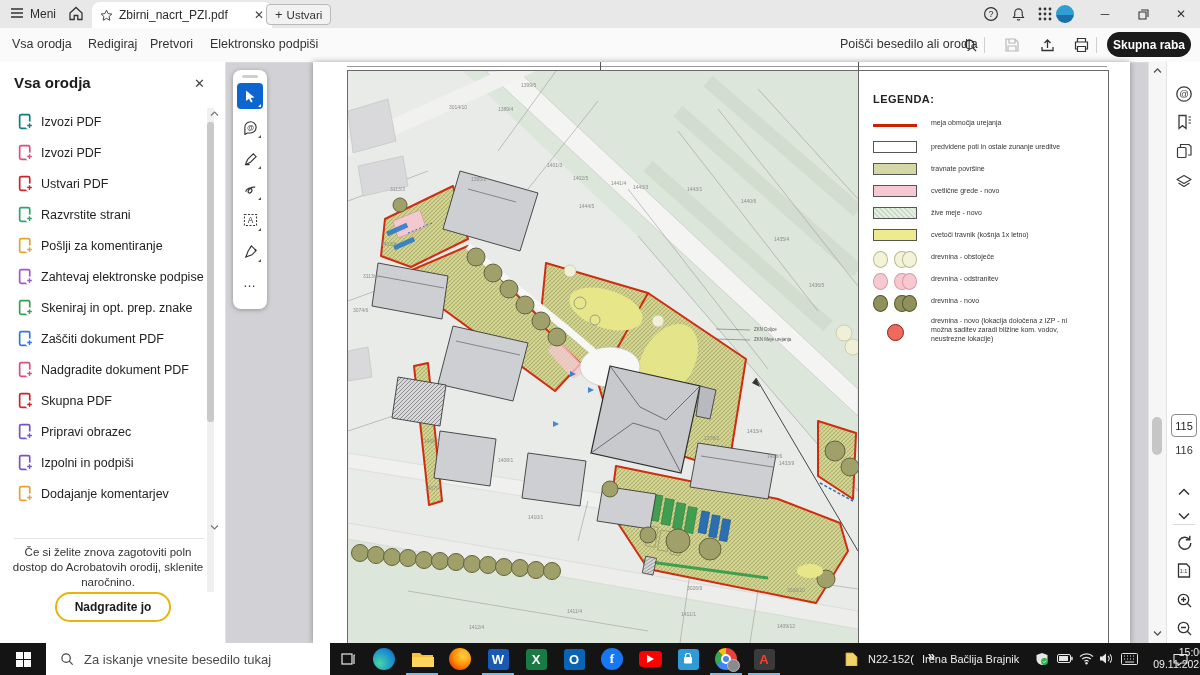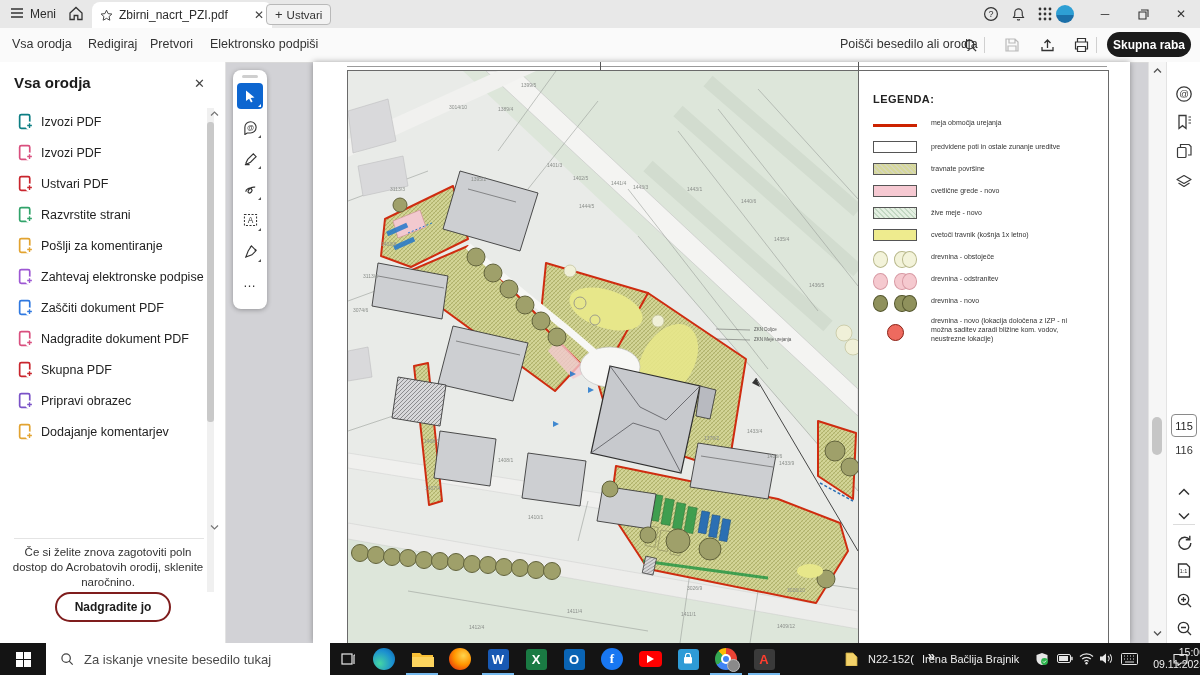--- a/index.html
+++ b/index.html
@@ -22,21 +22,21 @@
        display:flex;align-items:center;justify-content:center;font-size:12px;font-weight:bold;}
   
   #sidebar{left:0;top:62px;width:225px;height:581px;background:#fff;border-right:1px solid #e3e3e3;}
   #sidebar-title{left:14px;top:12px;font-size:15px;font-weight:bold;color:#1b1b1b;}
   #sidebar-close{left:194px;top:14px;font-size:13px;color:#444;}
   #sidebar-list{left:0;top:44px;width:206px;}
   .sb-item{display:flex;align-items:center;gap:7px;height:31px;padding-left:17px;}
   .sb-label{font-size:12.5px;color:#222;white-space:nowrap;}
   .tool-ic{width:17px;height:17px;flex:0 0 17px;}
   #sb-upsell{left:8px;top:483px;width:200px;text-align:center;font-size:11.5px;line-height:1.32;color:#333;}
-  #upgrade-btn{left:55px;top:530px;width:112px;height:26px;border:2px solid #7f1d1d;border-radius:15px;
+  #upgrade-btn{left:55px;top:530px;width:112px;height:26px;border:2px solid #eab308;border-radius:15px;
        display:flex;align-items:center;justify-content:center;font-size:12px;font-weight:bold;color:#1b1b1b;}
   .sb-scroll{background:#c9c9c9;border-radius:3px;}
   
   #quicktools{left:233px;top:70px;width:34px;height:234px;background:#fff;border-radius:8px;
        box-shadow:0 1px 5px rgba(0,0,0,.3);display:flex;flex-direction:column;align-items:center;padding-top:5px;}
   .qt{width:26px;height:26px;margin-top:5px;border-radius:4px;display:flex;align-items:center;justify-content:center;position:relative;}
   .qt.active{background:#0d66d0;}
   .qt .sub{position:absolute;right:2px;bottom:2px;width:0;height:0;border-left:3px solid transparent;border-bottom:3px solid #555;}
   
   #page{left:313px;top:62px;width:817px;height:581px;background:#fff;box-shadow:0 0 6px rgba(0,0,0,.35);}
@@ -215,20 +215,30 @@
         <span class="tool-ic" style="color: rgb(157, 87, 211);">
           <svg viewBox="0 0 16 16" width="17" height="17">
             <rect x="2.5" y="1.5" width="9.5" height="13" rx="1.5" fill="none" stroke="currentColor" stroke-width="1.6"></rect>
             <circle cx="11.8" cy="11.8" r="3.8" fill="#fff"></circle>
             <path d="M11.8 9.6v4.4 M9.6 11.8h4.4" stroke="currentColor" stroke-width="1.3"></path>
           </svg>
         </span>
         <span class="sb-label">Zahtevaj elektronske podpise</span>
       </div>
       <div class="sb-item">
+        <span class="tool-ic" style="color: rgb(55, 162, 76);">
+          <svg viewBox="0 0 16 16" width="17" height="17">
+            <rect x="2.5" y="1.5" width="9.5" height="13" rx="1.5" fill="none" stroke="currentColor" stroke-width="1.6"></rect>
+            <circle cx="11.8" cy="11.8" r="3.8" fill="#fff"></circle>
+            <path d="M11.8 9.6v4.4 M9.6 11.8h4.4" stroke="currentColor" stroke-width="1.3"></path>
+          </svg>
+        </span>
+        <span class="sb-label">Skeniraj in opt. prep. znake</span>
+      </div>
+      <div class="sb-item">
         <span class="tool-ic" style="color: rgb(47, 120, 224);">
           <svg viewBox="0 0 16 16" width="17" height="17">
             <rect x="2.5" y="1.5" width="9.5" height="13" rx="1.5" fill="none" stroke="currentColor" stroke-width="1.6"></rect>
             <circle cx="11.8" cy="11.8" r="3.8" fill="#fff"></circle>
             <path d="M11.8 9.6v4.4 M9.6 11.8h4.4" stroke="currentColor" stroke-width="1.3"></path>
           </svg>
         </span>
         <span class="sb-label">Zaščiti dokument PDF</span>
       </div>
       <div class="sb-item">
@@ -253,20 +263,30 @@
       </div>
       <div class="sb-item">
         <span class="tool-ic" style="color: rgb(122, 82, 199);">
           <svg viewBox="0 0 16 16" width="17" height="17">
             <rect x="2.5" y="1.5" width="9.5" height="13" rx="1.5" fill="none" stroke="currentColor" stroke-width="1.6"></rect>
             <circle cx="11.8" cy="11.8" r="3.8" fill="#fff"></circle>
             <path d="M11.8 9.6v4.4 M9.6 11.8h4.4" stroke="currentColor" stroke-width="1.3"></path>
           </svg>
         </span>
         <span class="sb-label">Pripravi obrazec</span>
+      </div>
+      <div class="sb-item">
+        <span class="tool-ic" style="color: rgb(122, 82, 199);">
+          <svg viewBox="0 0 16 16" width="17" height="17">
+            <rect x="2.5" y="1.5" width="9.5" height="13" rx="1.5" fill="none" stroke="currentColor" stroke-width="1.6"></rect>
+            <circle cx="11.8" cy="11.8" r="3.8" fill="#fff"></circle>
+            <path d="M11.8 9.6v4.4 M9.6 11.8h4.4" stroke="currentColor" stroke-width="1.3"></path>
+          </svg>
+        </span>
+        <span class="sb-label">Izpolni in podpiši</span>
       </div>
       <div class="sb-item">
         <span class="tool-ic" style="color: rgb(226, 163, 48);">
           <svg viewBox="0 0 16 16" width="17" height="17">
             <rect x="2.5" y="1.5" width="9.5" height="13" rx="1.5" fill="none" stroke="currentColor" stroke-width="1.6"></rect>
             <circle cx="11.8" cy="11.8" r="3.8" fill="#fff"></circle>
             <path d="M11.8 9.6v4.4 M9.6 11.8h4.4" stroke="currentColor" stroke-width="1.3"></path>
           </svg>
         </span>
         <span class="sb-label">Dodajanje komentarjev</span>

